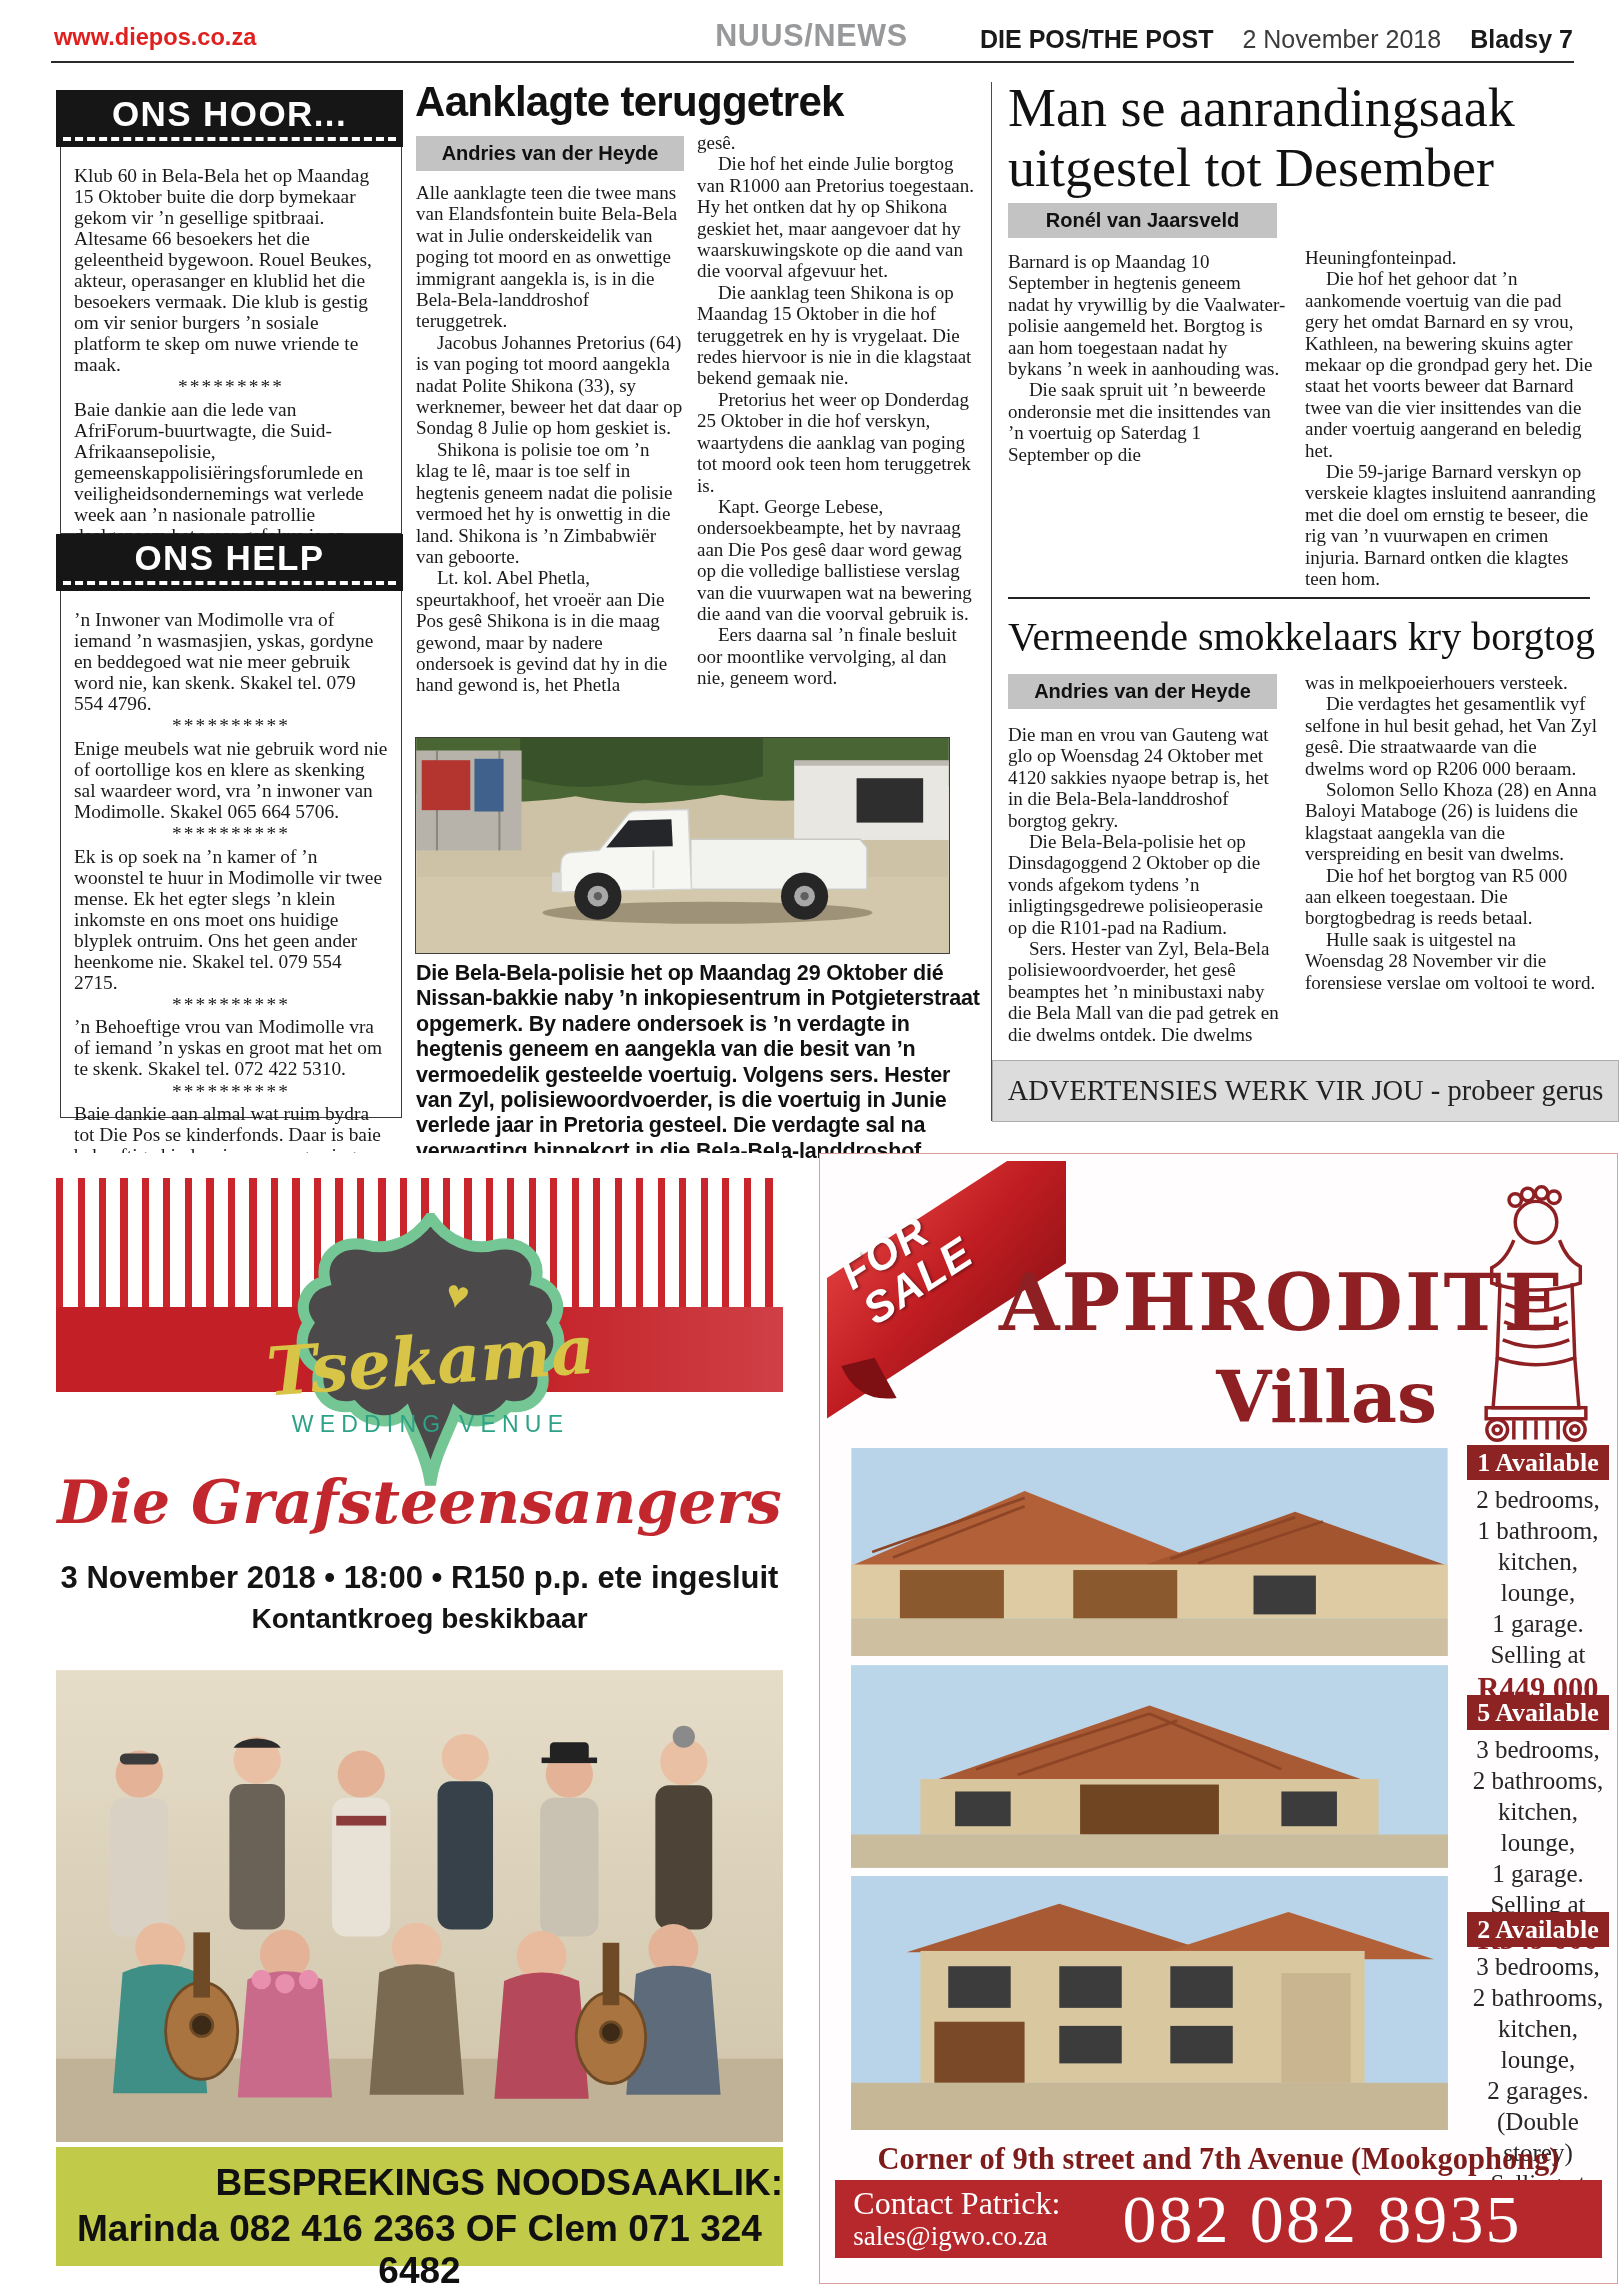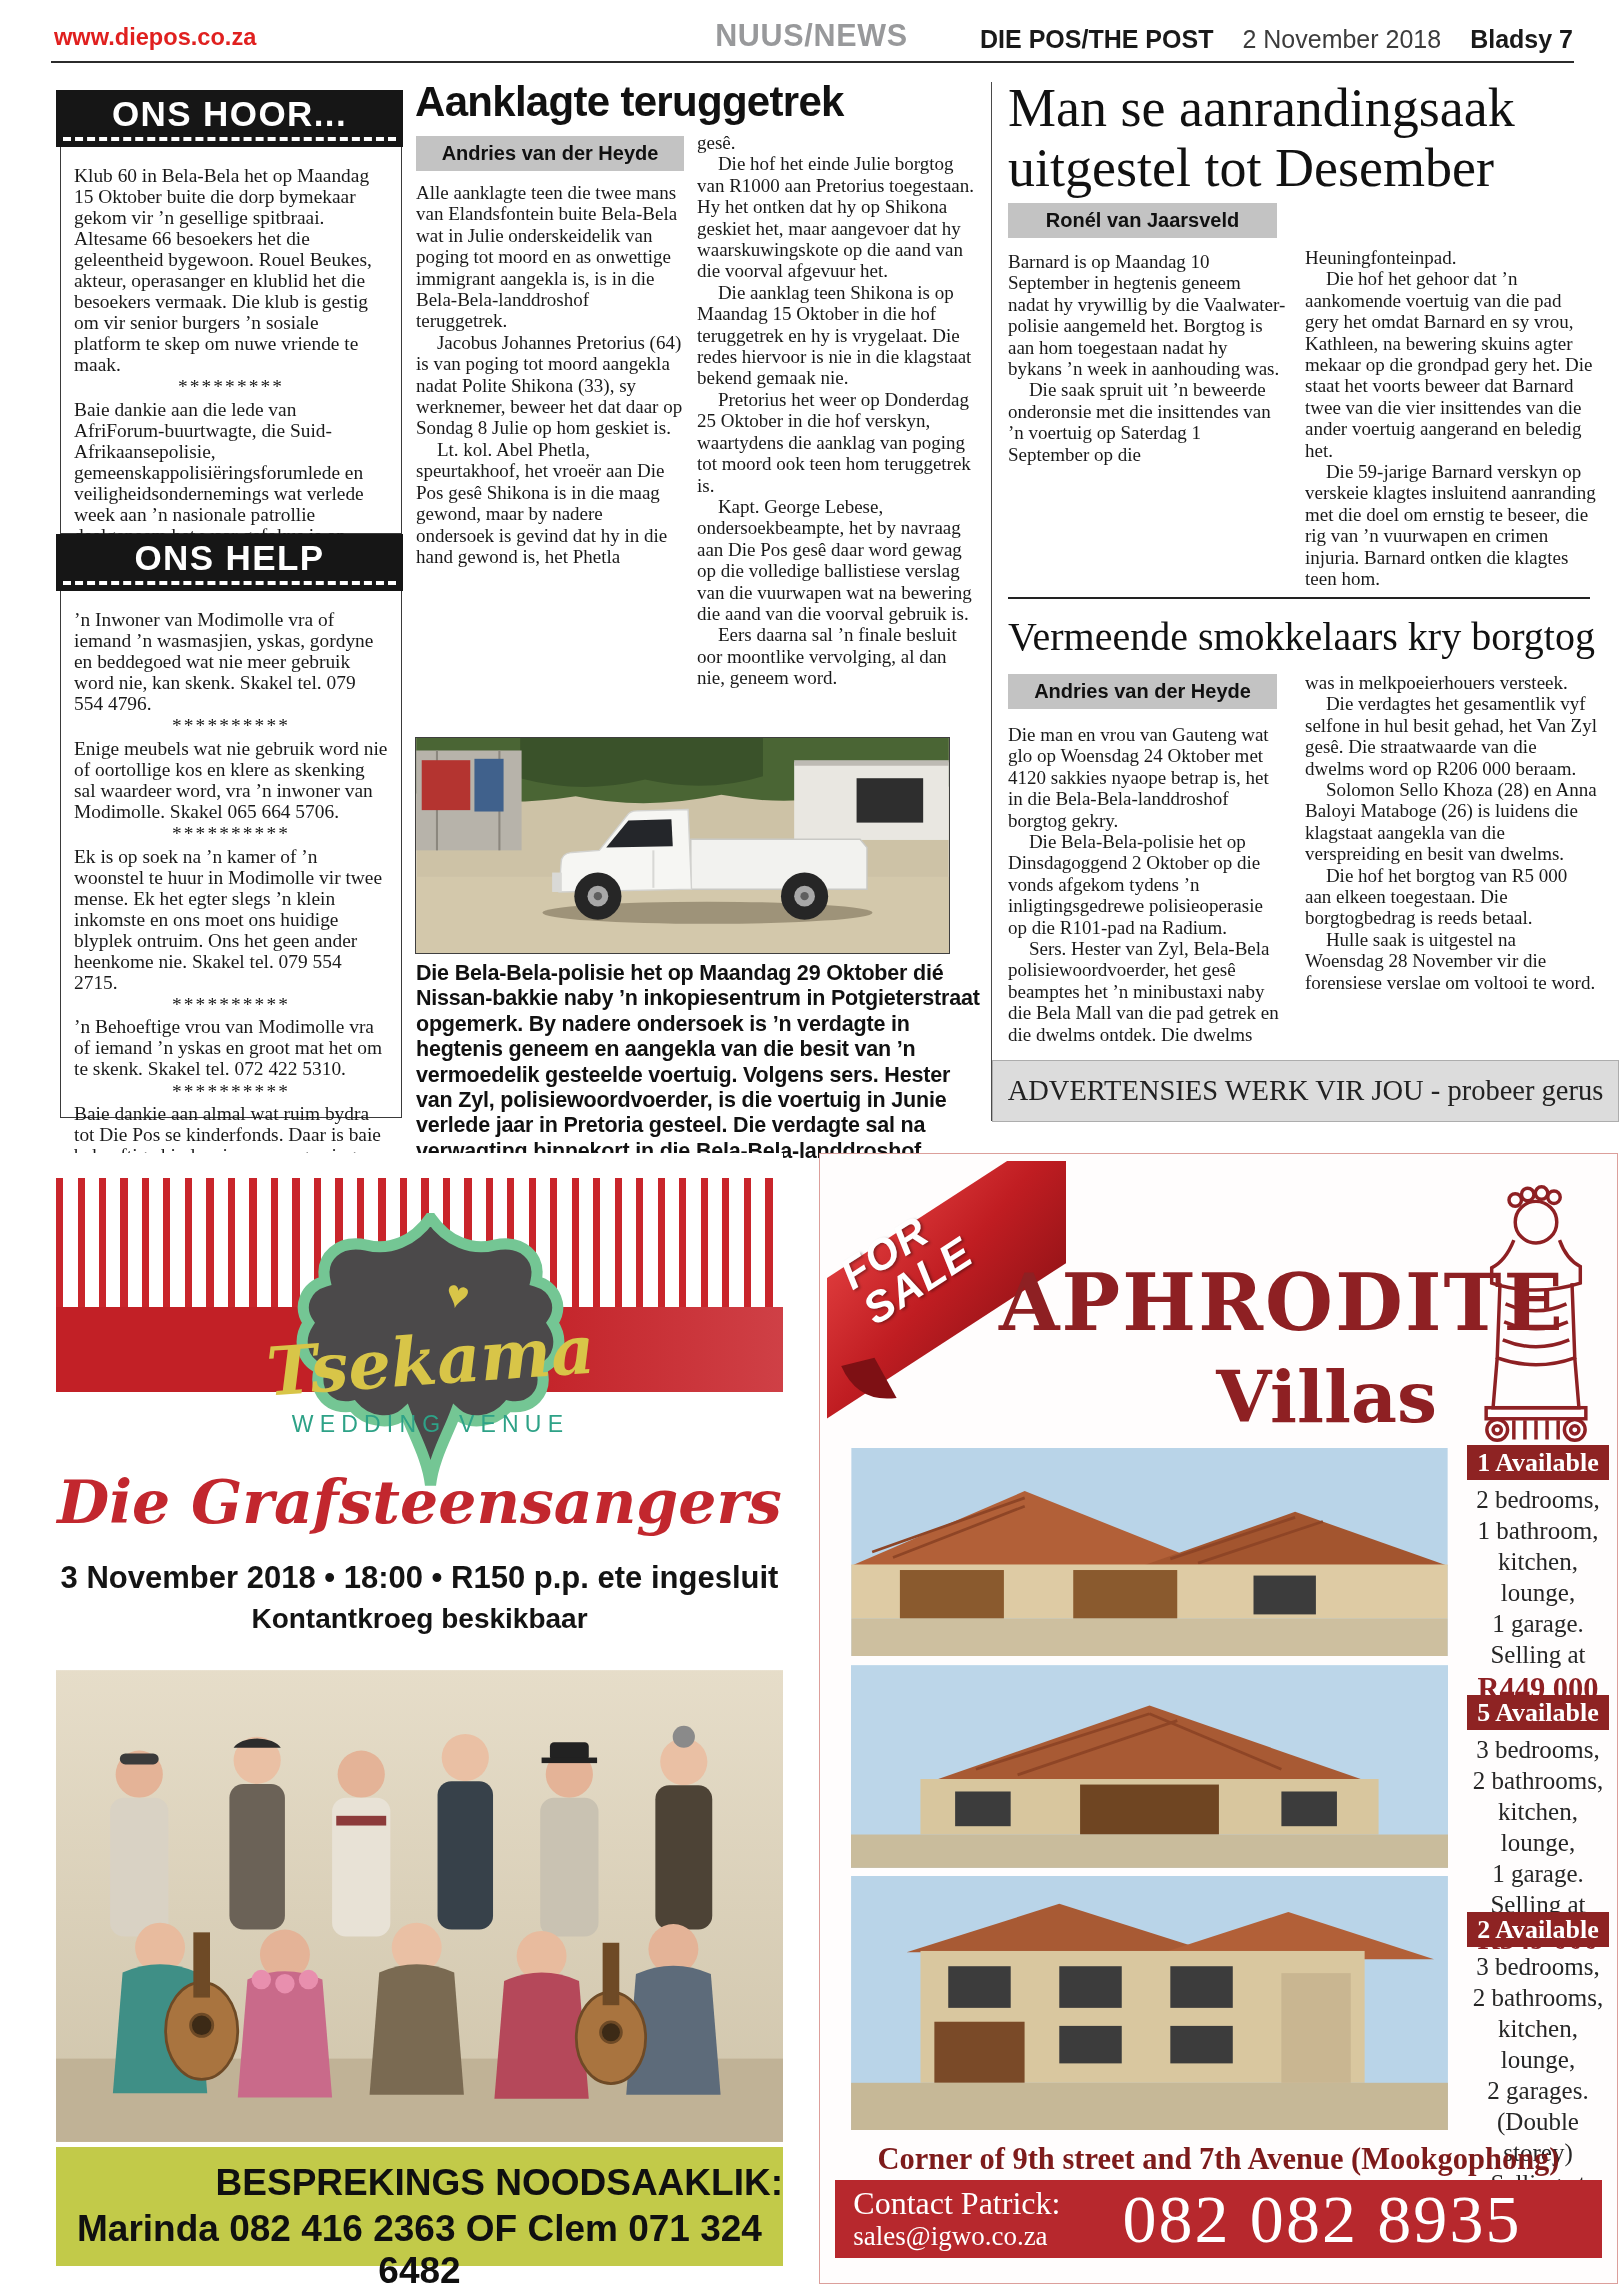--- a/index.html
+++ b/index.html
@@ -102,20 +102,21 @@
     <p>Baie dankie aan almal wat ruim bydra tot Die Pos se kinderfonds. Daar is baie behoeftige kinders in ons omgewing.</p>
   </div>
 
   <div class="abs main-headline">Aanklagte teruggetrek</div>
   <div class="abs byline-box" style="left:416px;top:136px;width:268px;">
     <span>Andries van der Heyde</span>
   </div>
   <div class="abs article-col" style="left:416px;top:182px;width:268px;">
     <p>Alle aanklagte teen die twee mans van Elandsfontein buite Bela-Bela wat in Julie onderskeidelik van poging tot moord en as onwettige immigrant aangekla is, is in die Bela-Bela-landdroshof teruggetrek.</p>
     <p>Jacobus Johannes Pretorius (64) is van poging tot moord aangekla nadat Polite Shikona (33), sy werknemer, beweer het dat daar op Sondag 8 Julie op hom geskiet is.</p>
+    <p>Shikona is polisie toe om ’n klag te lê, maar is toe self in hegtenis geneem nadat die polisie vermoed het hy is onwettig in die land. Shikona is ’n Zimbabwiër van geboorte.</p>
     <p>Lt. kol. Abel Phetla, speurtakhoof, het vroeër aan Die Pos gesê Shikona is in die maag gewond, maar by nadere ondersoek is gevind dat hy in die hand gewond is, het Phetla</p>
   </div>
   <div class="abs article-col" style="left:697px;top:132px;width:279px;">
     <p>gesê.</p>
     <p>Die hof het einde Julie borgtog van R1000 aan Pretorius toegestaan. Hy het ontken dat hy op Shikona geskiet het, maar aangevoer dat hy waarskuwingskote op die aand van die voorval afgevuur het.</p>
     <p>Die aanklag teen Shikona is op Maandag 15 Oktober in die hof teruggetrek en hy is vrygelaat. Die redes hiervoor is nie in die klagstaat bekend gemaak nie.</p>
     <p>Pretorius het weer op Donderdag 25 Oktober in die hof verskyn, waartydens die aanklag van poging tot moord ook teen hom teruggetrek is.</p>
     <p>Kapt. George Lebese, ondersoekbeampte, het by navraag aan Die Pos gesê daar word gewag op die volledige ballistiese verslag van die vuurwapen wat na bewering die aand van die voorval gebruik is.</p>
     <p>Eers daarna sal ’n finale besluit oor moontlike vervolging, al dan nie, geneem word.</p>
   </div>

